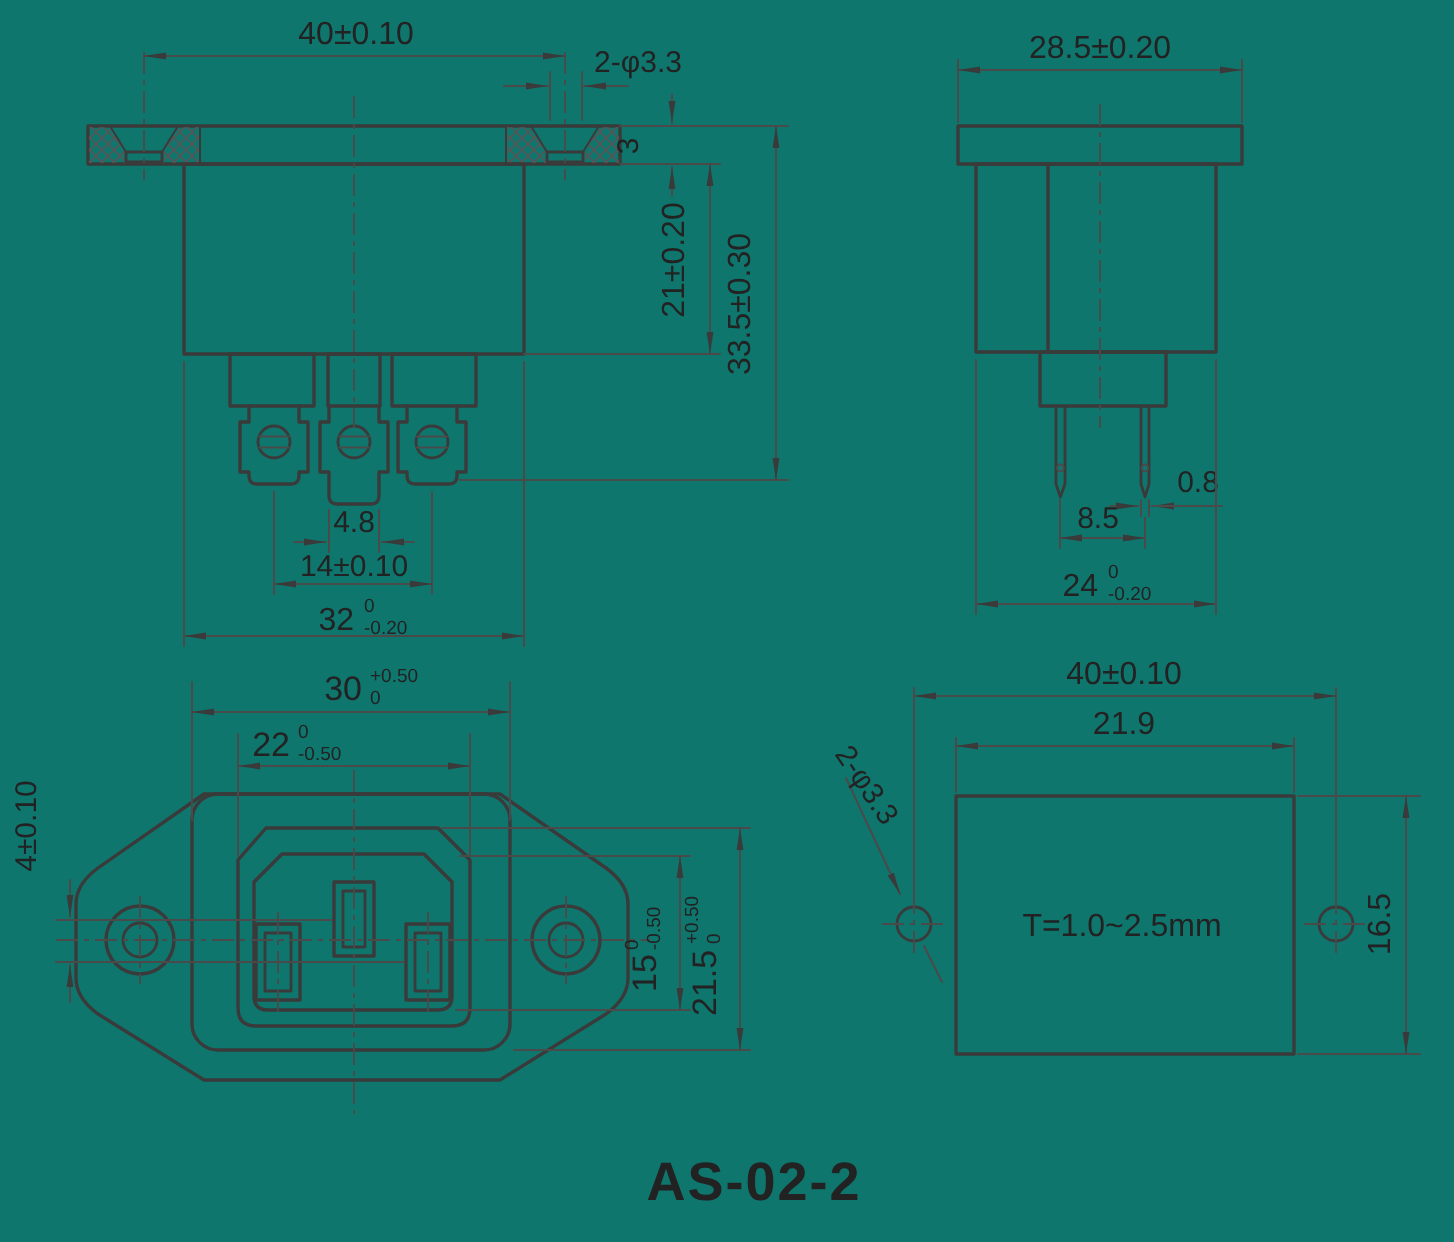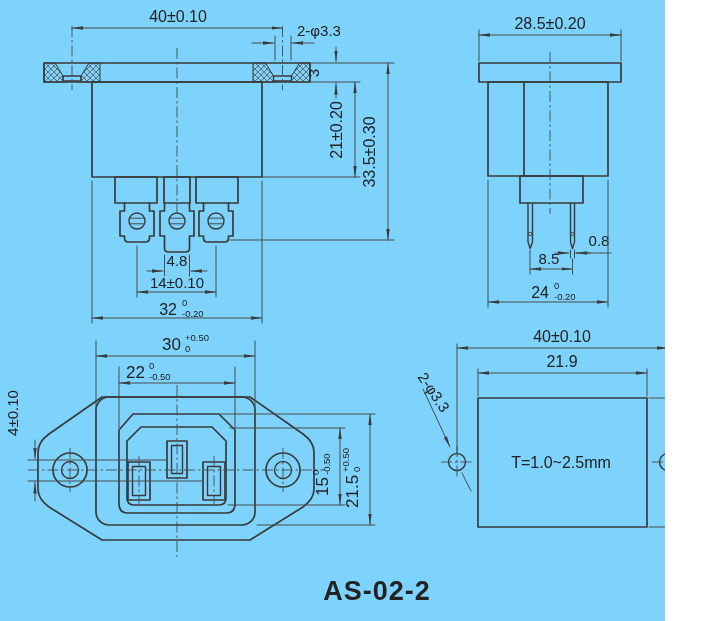--- a/index.html
+++ b/index.html
@@ -1,16 +1,16 @@
 <!DOCTYPE html>
 <html><head>
 <meta charset="utf-8">
 <style>
   html,body{margin:0;padding:0;background:#ffffff;}
-  .page{position:relative;width:665px;height:621px;background:#7dd3fc;overflow:hidden;
+  .page{position:relative;width:727px;height:621px;background:#0f766e;overflow:hidden;
         font-family:"Liberation Sans", sans-serif;text-align:right;}
   svg text{font-family:"Liberation Sans", sans-serif;fill:#222;}
   .dim{font-size:16px;}
   .dimS{font-size:15px;}
   .dimL{font-size:17px;}
   .tol{font-size:9.5px;}
   .title-text{font-size:27px;font-weight:bold;letter-spacing:1px;}
   .thick{fill:none;stroke:#3a3a3a;stroke-width:1.7;stroke-linejoin:round;stroke-linecap:round;}
   .med{fill:none;stroke:#3a3a3a;stroke-width:1.4;stroke-linejoin:round;}
   .thin{fill:none;stroke:#4a4a4a;stroke-width:1;stroke-linecap:round;}

